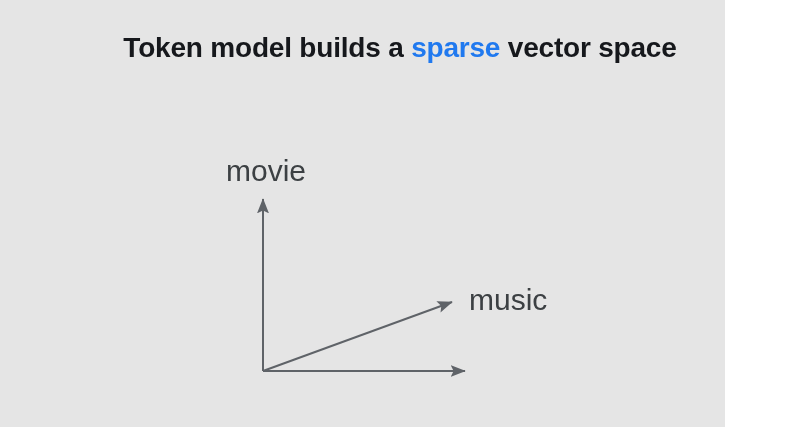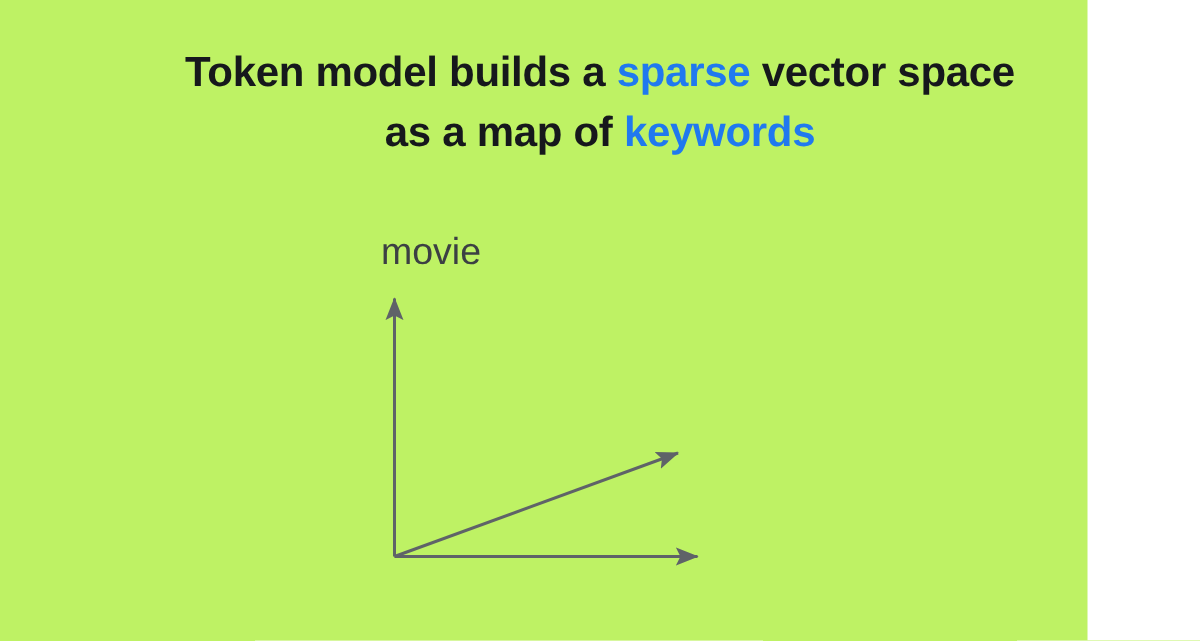--- a/index.html
+++ b/index.html
@@ -10,21 +10,21 @@
     width: 800px;
     height: 427px;
     background: #ffffff;
     font-family: "Liberation Sans", sans-serif;
     overflow: hidden;
   }
   #slide {
     position: relative;
     width: 725px;
     height: 427px;
-    background: #bef264;
+    background: #e5e5e5;
   }
 
   
   #title-block {
     position: absolute;
     left: 0;
     top: 28px;
     width: 800px;
     text-align: center;
     line-height: 40px;
@@ -55,26 +55,25 @@
   #axes-svg {
     position: absolute;
     left: 0;
     top: 0;
     width: 800px;
     height: 427px;
     display: block;
   }
   .axis-label {
     position: absolute;
-    font-size: 25px;
+    font-size: 30px;
     font-weight: normal;
     color: #3c4043;
     white-space: nowrap;
     letter-spacing: 0px;
-    margin-left: 28px;
   }
   #label-movie {
     left: 226px;
     top: 154px;
   }
   #label-music {
     left: 469px;
     top: 283px;
   }
   #label-actor {
@@ -82,36 +81,36 @@
     top: 355px;
   }
 </style>
 </head>
 <body>
 
 <div id="slide">
 
   <div id="title-block">
     <span class="title-line"><span class="plain">Token model builds a </span><span class="hl">sparse</span><span class="plain"> vector space</span></span>
-    <span class="title-line"><span class="plain">as a map of </span><span class="hl">keywords</span></span>
   </div>
 
   <div id="diagram">
 
     <svg id="axes-svg" viewBox="0 0 800 427">
       <defs>
         <marker id="arrowhead" markerWidth="9" markerHeight="9" refX="7.2" refY="3.4" orient="auto" markerUnits="strokeWidth">
           <path d="M0,0.4 L7.6,3.4 L0,6.4 L1.5,3.4 Z" fill="#5f6368"></path>
         </marker>
       </defs>
 
       <line x1="263" y1="371" x2="263" y2="199" stroke="#5f6368" stroke-width="2" marker-end="url(#arrowhead)"></line>
 
       <line x1="263" y1="371" x2="465" y2="371" stroke="#5f6368" stroke-width="2" marker-end="url(#arrowhead)"></line>
 
       <line x1="263" y1="371" x2="452" y2="302" stroke="#5f6368" stroke-width="2" marker-end="url(#arrowhead)"></line>
     </svg>
 
     <div class="axis-label" id="label-movie">movie</div>
+    <div class="axis-label" id="label-music">music</div>
 
   </div>
 
 </div>
 
 </body></html>

